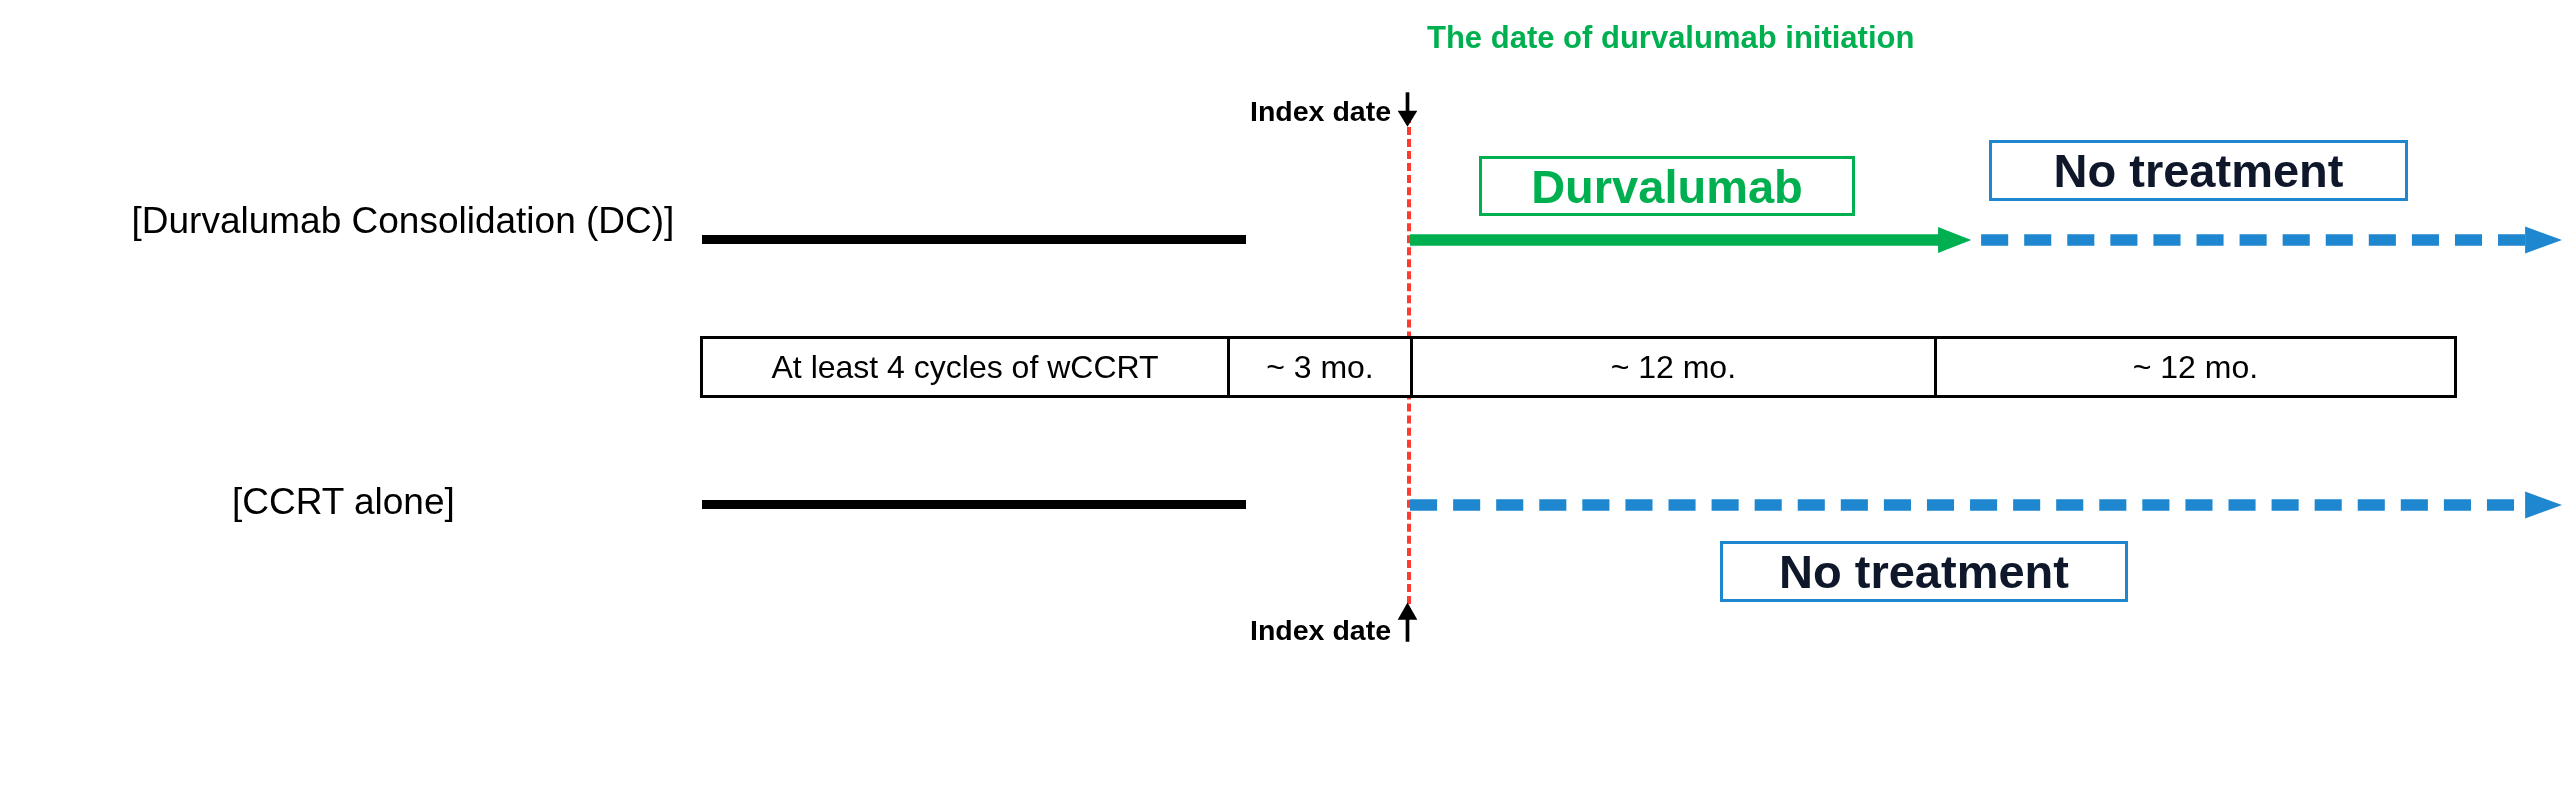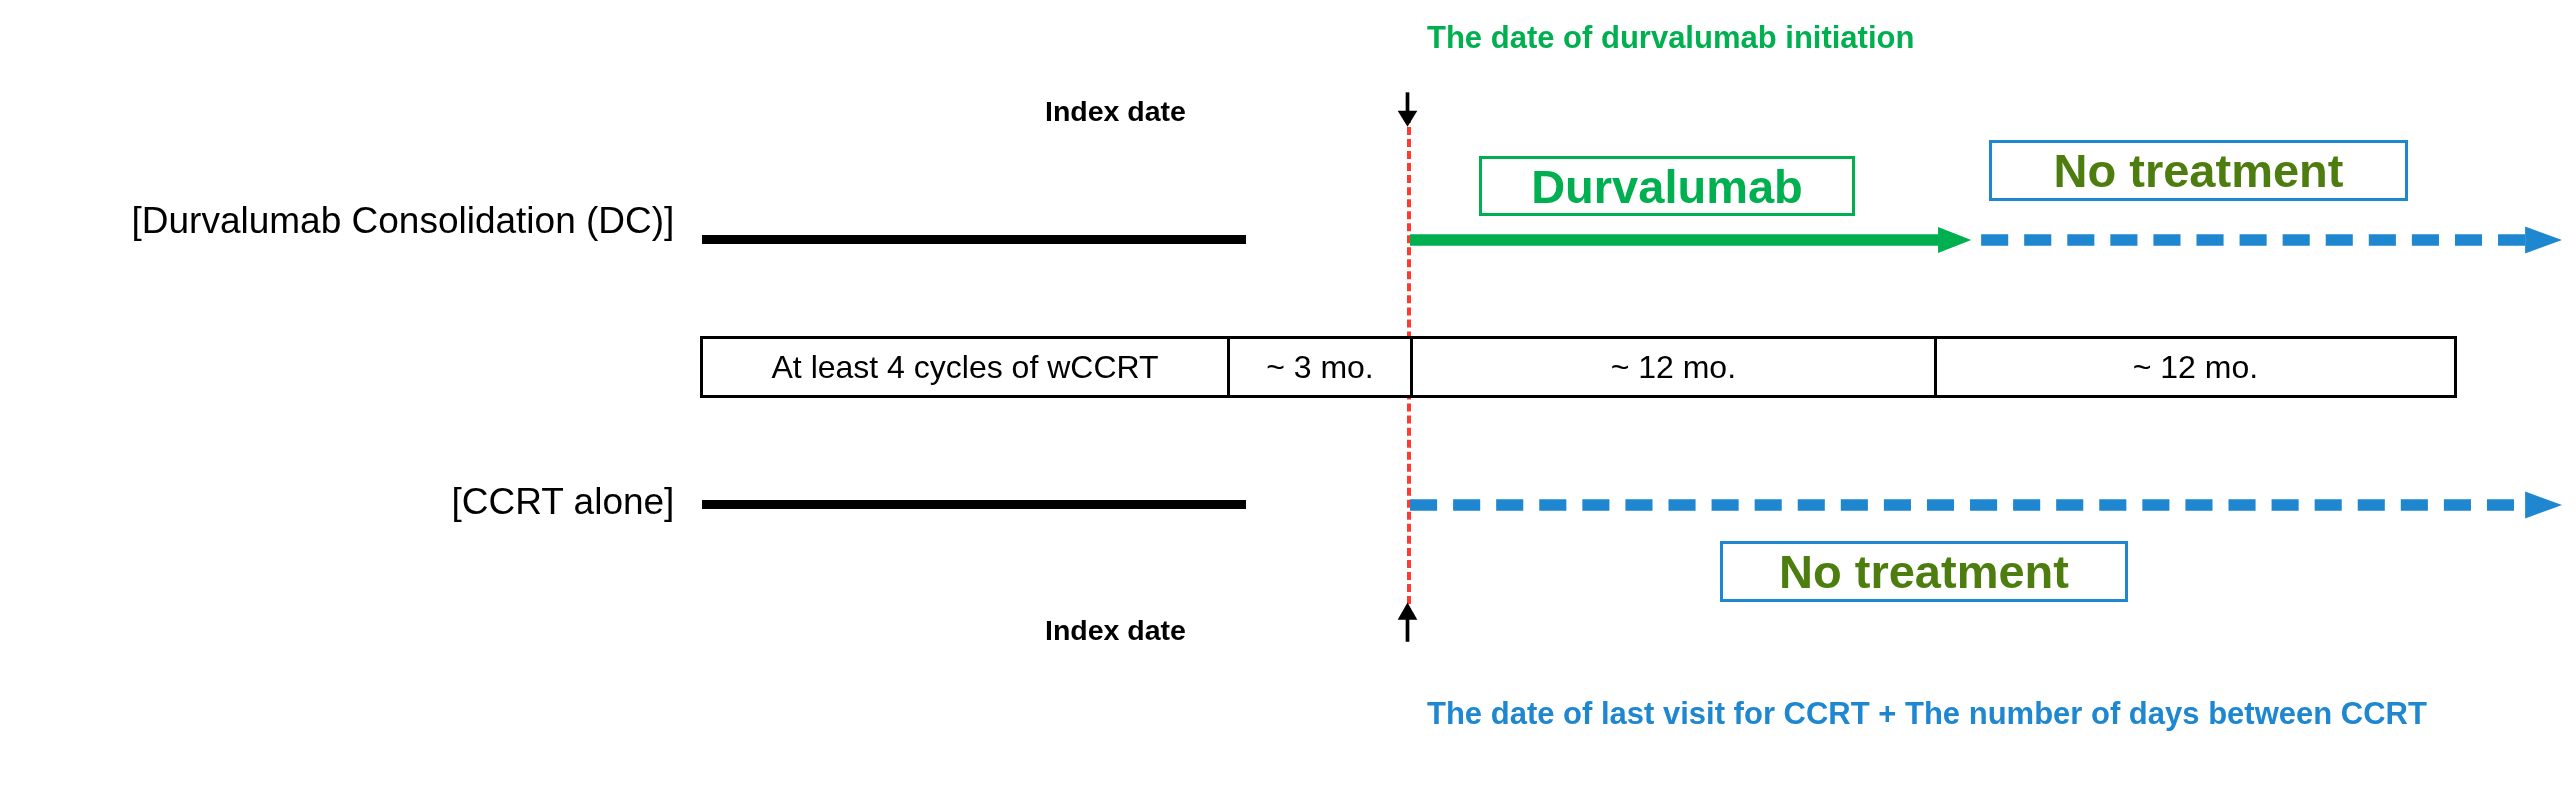--- a/index.html
+++ b/index.html
@@ -29,21 +29,21 @@
     color: #000000;
     white-space: nowrap;
     text-align: right;
     line-height: 1;
   }
   .index-label {
     font-size: 28.5px;
     font-weight: bold;
     color: #000000;
     white-space: nowrap;
-    text-align: left;
+    text-align: right;
     line-height: 1;
   }
   .green-note {
     font-size: 31px;
     font-weight: bold;
     color: #00B050;
     white-space: nowrap;
     line-height: 1;
   }
   .blue-note {
@@ -63,21 +63,21 @@
     font-weight: bold;
     line-height: 1;
   }
   .callout-green {
     border: 3.7px solid #00B050;
     color: #00B050;
     font-size: 47px;
   }
   .callout-blue {
     border: 3.7px solid #1E87D0;
-    color: #4d7c0f;
+    color: #0f172a;
     font-size: 47px;
   }
 
   
   .black-bar {
     background: #000000;
     height: 8.7px;
   }
 
   
@@ -155,21 +155,21 @@
     </svg>
   </div>
 
   <div class="abs sched-table" style="left:700px; top:336px; width:1757px; height:62px; z-index:3;text-align:right;">
     <div class="sched-cell" style="width:528px;">At least 4 cycles of wCCRT</div>
     <div class="sched-cell" style="width:183px;">~ 3 mo.</div>
     <div class="sched-cell" style="width:525px;">~ 12 mo.</div>
     <div class="sched-cell" style="width:518px;">~ 12 mo.</div>
   </div>
 
-  <div class="abs arm-label" style="left:12.4px; top:483px; width:662px;">[CCRT alone]</div>
+  <div class="abs arm-label" style="left:12.4px; top:483px; width:662px;text-align:center;">[CCRT alone]</div>
 
   <div class="abs black-bar" style="left:702px; top:500px; width:544px; z-index:2;"></div>
 
   <div class="abs tl-arrow" style="left:1407px; top:489px; z-index:2;">
     <svg width="1163" height="32" viewBox="0 0 1880 52">
       <line x1="0" y1="26" x2="1812" y2="26" stroke="#1E87D0" stroke-width="19" stroke-dasharray="44 26"></line>
       <polygon points="1812,4 1872,26 1812,48" fill="#1E87D0"></polygon>
     </svg>
   </div>
 
@@ -180,17 +180,16 @@
   <div class="abs index-label" style="left:1045px; top:616px; width:346px;">Index date</div>
 
   <div class="abs idx-arrow" style="left:1394px; top:601px; z-index:4;">
     <svg width="27" height="41" viewBox="0 0 44 66">
       <line x1="22" y1="26" x2="22" y2="66" stroke="#000000" stroke-width="6"></line>
       <polygon points="6,30 38,30 22,2" fill="#000000"></polygon>
     </svg>
   </div>
 
   <div class="abs blue-note" style="left:1427px; top:694px; width:1138px;">
-    <div>The date of last visit for CCRT + The number of days between CCRT</div>
   </div>
 
 </div>
 
 
 </body></html>

